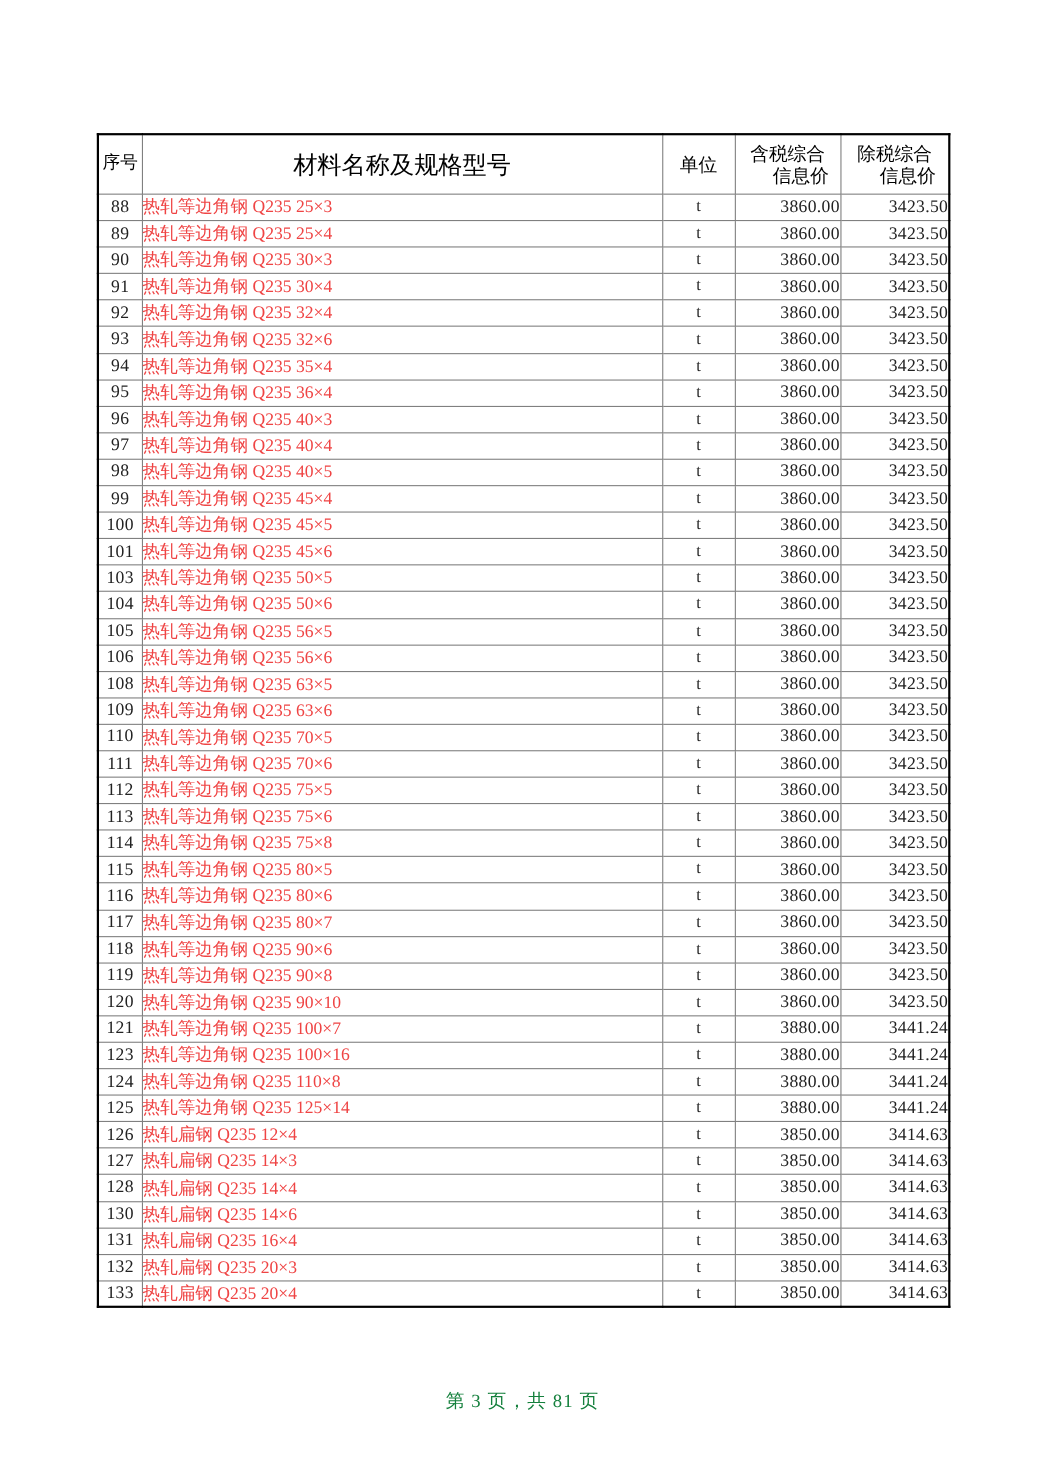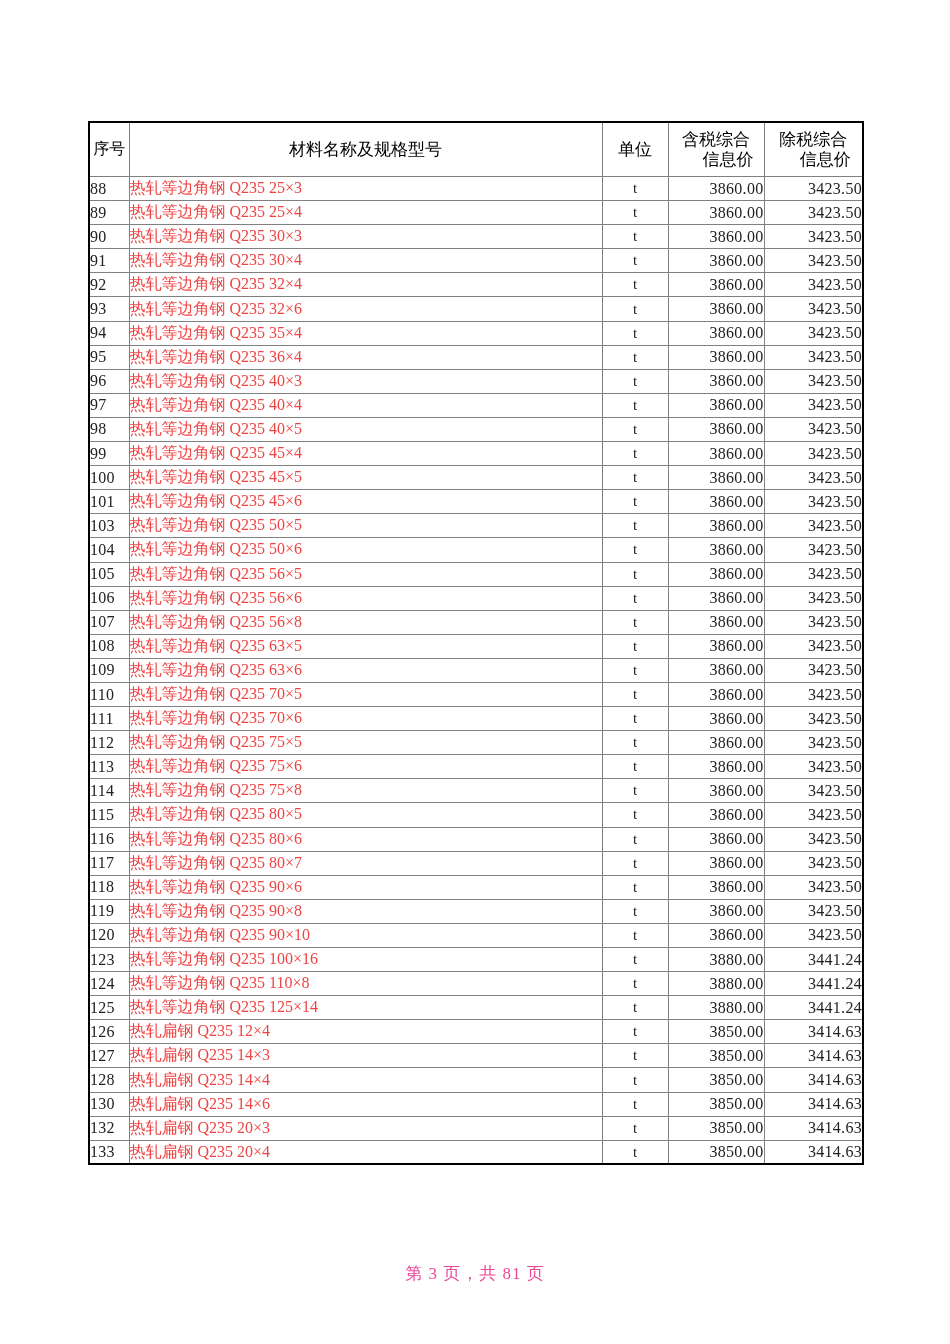--- a/index.html
+++ b/index.html
@@ -56,26 +56,27 @@
 
   thead th {
     height: 53px;
     font-weight: bold;
     font-size: 17px;
     text-align: center;
     line-height: 1.15;
     border-bottom: 2px solid #000000;
   }
   thead th.th-seq { font-size: 16px; }
-  thead th.th-name { font-size: 17px; }
+  thead th.th-name { font-size: 22px; }
   thead th .hdr2 { display: block; padding-left: 24px; }
 
   tbody tr { height: 24.1px; }
 
   td.seq {
+    text-align: center;
     font-size: 16px;
     letter-spacing: 0.3px;
     color: #222;
   }
   td.name {
     text-align: left;
     font-size: 16px;
     padding-left: 5px;
     white-space: nowrap;
     color: #ef4444;
@@ -94,21 +95,21 @@
   }
 
   .footer {
     position: absolute;
     left: 0;
     top: 1262px;
     width: 950px;
     text-align: center;
     font-size: 17px;
     letter-spacing: 1px;
-    color: #ec4899;
+    color: #15803d;
   }
 </style>
 </head>
 <body>
 
 <div class="page">
 
   <div class="table-wrap">
     <table class="price-table">
       <colgroup>
@@ -254,27 +255,20 @@
             <td class="num">3423.50</td>
           </tr>
           <tr>
             <td class="seq">106</td>
             <td class="name">热轧等边角钢  Q235  56×6</td>
             <td class="unit">t</td>
             <td class="num">3860.00</td>
             <td class="num">3423.50</td>
           </tr>
           <tr>
-            <td class="seq">107</td>
-            <td class="name">热轧等边角钢  Q235  56×8</td>
-            <td class="unit">t</td>
-            <td class="num">3860.00</td>
-            <td class="num">3423.50</td>
-          </tr>
-          <tr>
             <td class="seq">108</td>
             <td class="name">热轧等边角钢  Q235  63×5</td>
             <td class="unit">t</td>
             <td class="num">3860.00</td>
             <td class="num">3423.50</td>
           </tr>
           <tr>
             <td class="seq">109</td>
             <td class="name">热轧等边角钢  Q235  63×6</td>
             <td class="unit">t</td>
@@ -352,20 +346,27 @@
             <td class="num">3423.50</td>
           </tr>
           <tr>
             <td class="seq">120</td>
             <td class="name">热轧等边角钢  Q235  90×10</td>
             <td class="unit">t</td>
             <td class="num">3860.00</td>
             <td class="num">3423.50</td>
           </tr>
           <tr>
+            <td class="seq">121</td>
+            <td class="name">热轧等边角钢  Q235  100×7</td>
+            <td class="unit">t</td>
+            <td class="num">3880.00</td>
+            <td class="num">3441.24</td>
+          </tr>
+          <tr>
             <td class="seq">123</td>
             <td class="name">热轧等边角钢  Q235  100×16</td>
             <td class="unit">t</td>
             <td class="num">3880.00</td>
             <td class="num">3441.24</td>
           </tr>
           <tr>
             <td class="seq">124</td>
             <td class="name">热轧等边角钢  Q235  110×8</td>
             <td class="unit">t</td>
@@ -396,20 +397,27 @@
           <tr>
             <td class="seq">128</td>
             <td class="name">热轧扁钢  Q235  14×4</td>
             <td class="unit">t</td>
             <td class="num">3850.00</td>
             <td class="num">3414.63</td>
           </tr>
           <tr>
             <td class="seq">130</td>
             <td class="name">热轧扁钢  Q235  14×6</td>
+            <td class="unit">t</td>
+            <td class="num">3850.00</td>
+            <td class="num">3414.63</td>
+          </tr>
+          <tr>
+            <td class="seq">131</td>
+            <td class="name">热轧扁钢  Q235  16×4</td>
             <td class="unit">t</td>
             <td class="num">3850.00</td>
             <td class="num">3414.63</td>
           </tr>
           <tr>
             <td class="seq">132</td>
             <td class="name">热轧扁钢  Q235  20×3</td>
             <td class="unit">t</td>
             <td class="num">3850.00</td>
             <td class="num">3414.63</td>

